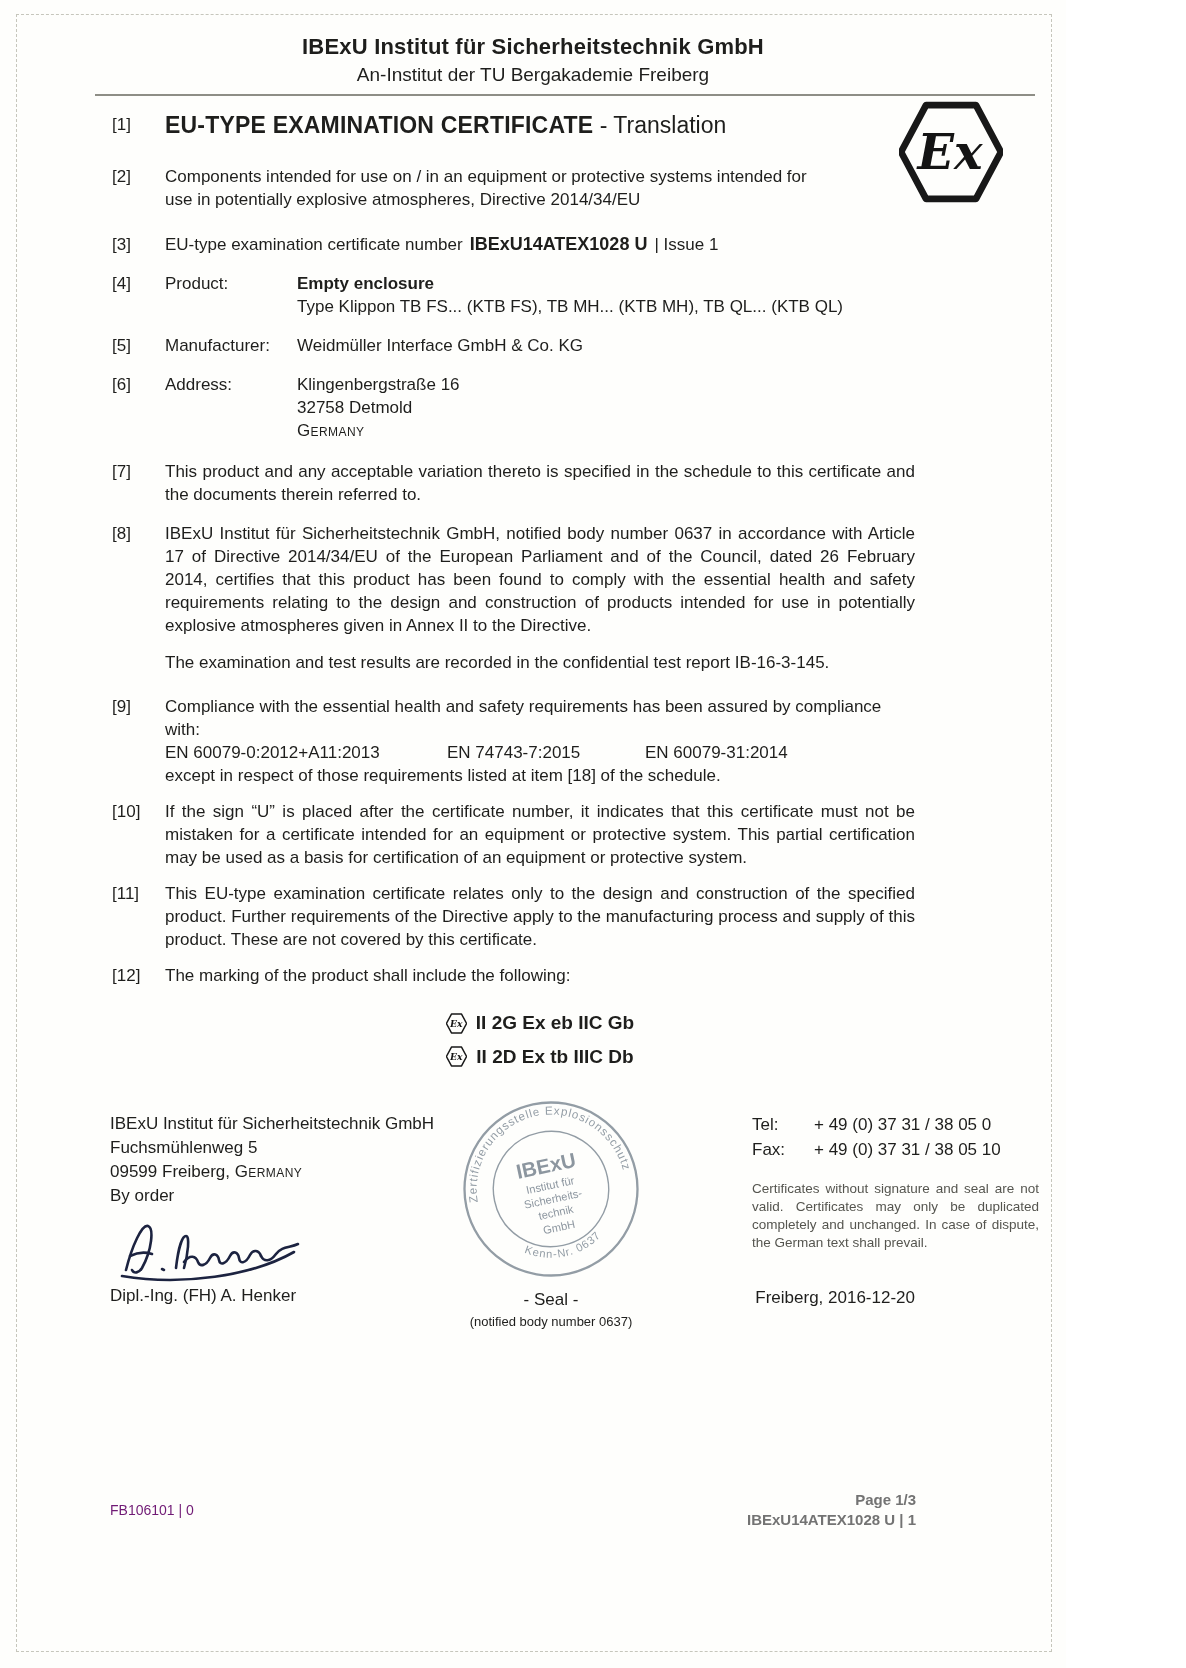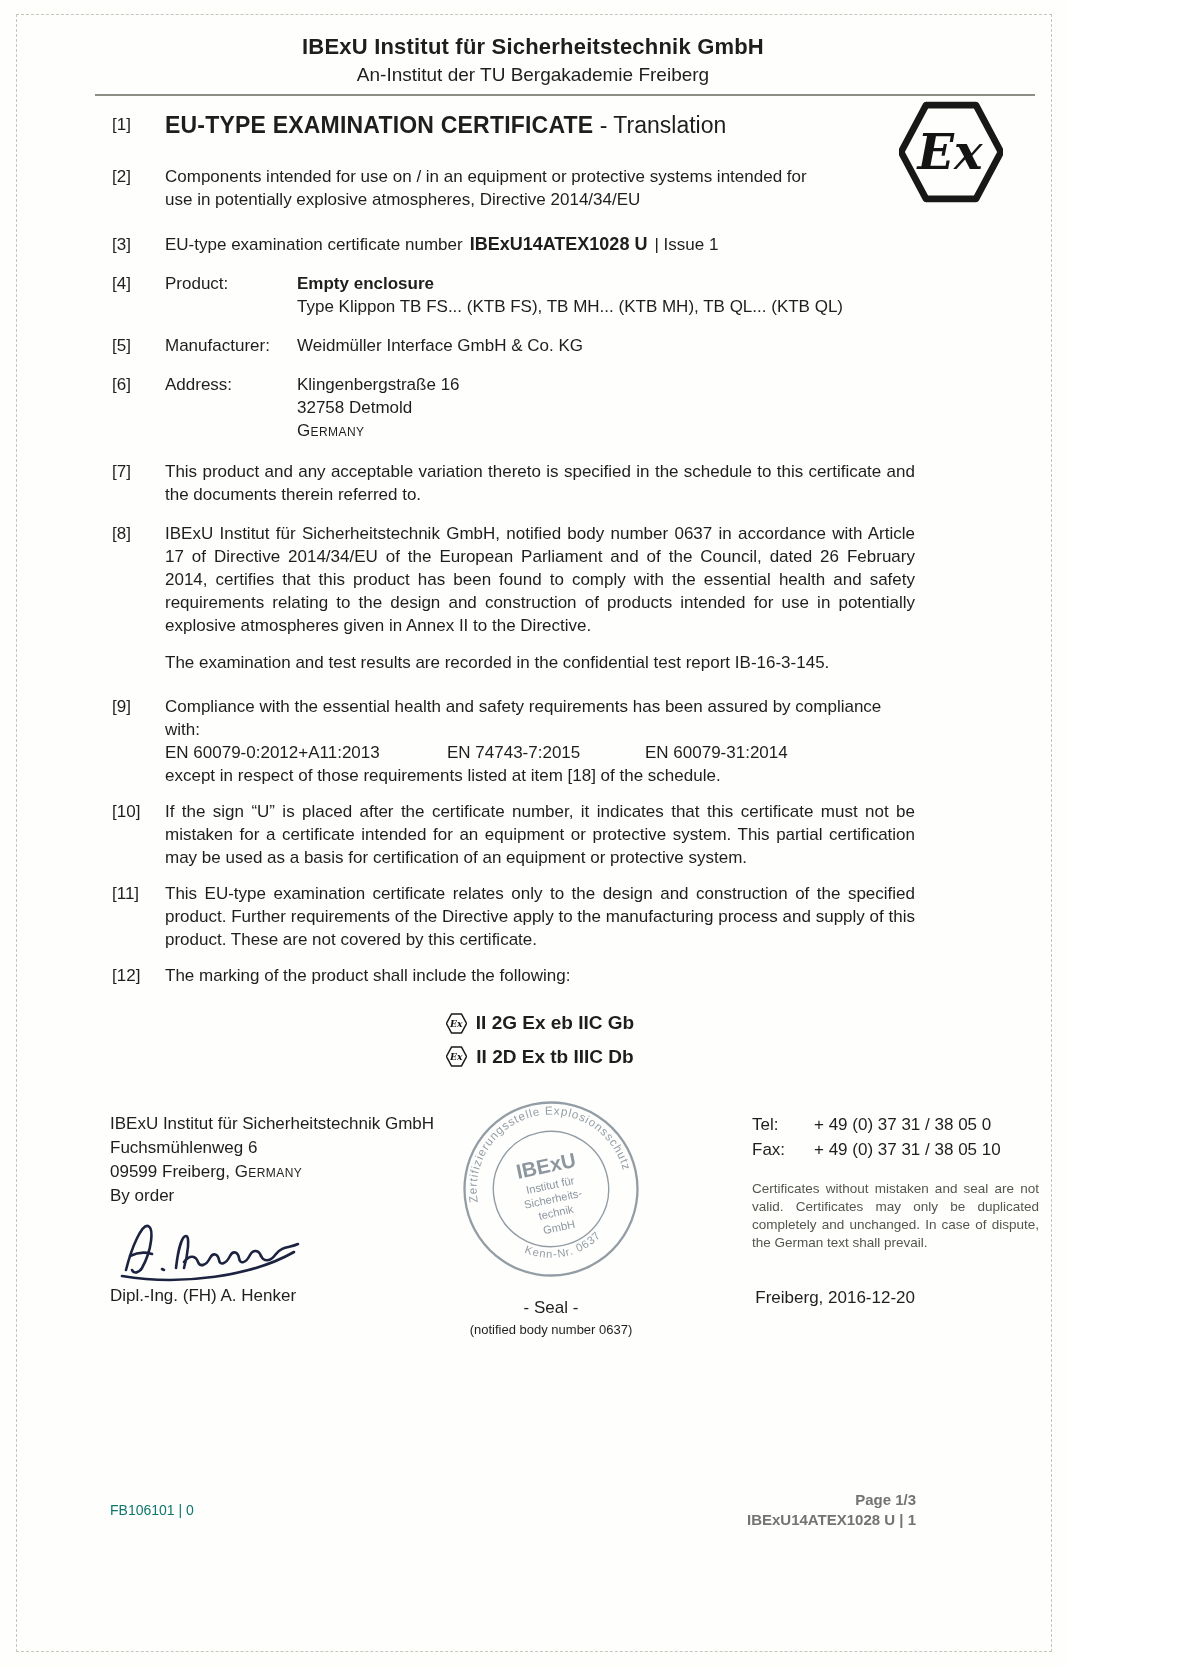--- a/index.html
+++ b/index.html
@@ -57,30 +57,30 @@
   .ex-mini { width: 21px; height: 21px; flex: none; }
 
   
   .f-left { position: absolute; left: 110px; top: 1112px; width: 390px; font-size: 17px; line-height: 24px; }
   .by-order { }
   .signature-svg { display: block; margin: 4px 0 0 2px; width: 215px; height: 70px; }
   .signer { margin-top: 2px; }
 
   .seal-wrap { position: absolute; left: 455px; top: 1096px; width: 192px; text-align: center; z-index: 2; }
   .seal-svg { width: 186px; height: 186px; transform: rotate(-12deg); opacity: .88; }
-  .seal-label { font-size: 17px; margin-top: 12px; }
+  .seal-label { font-size: 17px; margin-top: 4px; }
   .seal-note { font-size: 13px; margin-top: 4px; }
 
   .f-right { position: absolute; left: 752px; top: 1112px; width: 287px; }
   .tf-row { display: flex; font-size: 17px; line-height: 25px; }
   .tf-label { width: 62px; flex: none; }
   .notice { margin-top: 18px; font-size: 13.5px; line-height: 18px; color: #55554f; text-align: justify; }
   .place-date { position: absolute; right: 151px; top: 1288px; font-size: 17px; }
 
-  .form-ref { position: absolute; left: 110px; top: 1502px; font-size: 14px; color: #0f766e; text-align: center; }
+  .form-ref { position: absolute; left: 110px; top: 1502px; font-size: 14px; color: #701a75; text-align: center; }
   .page-refs { position: absolute; right: 150px; top: 1490px; text-align: right; font-size: 15px; line-height: 20px; font-weight: bold; color: #737373; }
 </style>
 </head>
 <body>
 
 <div class="page">
   <div class="scan-edge"></div>
 
   <header class="doc-header">
     <div class="header-title">IBExU Institut für Sicherheitstechnik GmbH</div>
@@ -204,21 +204,21 @@
               <span>II 2D Ex tb IIIC Db</span>
             </span>
           </div>
         </div>
       </div>
     </section>
   </main>
 
   <div class="f-left">
     <div>IBExU Institut für Sicherheitstechnik GmbH</div>
-    <div>Fuchsmühlenweg 6</div>
+    <div>Fuchsmühlenweg 5</div>
     <div><span>09599 Freiberg, </span><span class="sc">Germany</span></div>
     <div class="by-order">By order</div>
     <svg class="signature-svg" viewBox="0 0 215 70">
       <g fill="none" stroke="#1c2340" stroke-width="2.6" stroke-linecap="round" stroke-linejoin="round">
         <path d="M14,58 C20,34 30,12 36,14 C42,16 40,38 30,56 C27,61 22,62 20,58"></path>
         <path d="M18,44 C26,40 34,40 40,42"></path>
         <path d="M50,57 l2,1"></path>
         <path d="M64,56 C66,38 70,24 74,24 C78,24 76,42 72,56"></path>
         <path d="M72,50 C78,42 84,44 86,50 C88,55 94,54 98,46 C101,40 106,42 107,48 C108,54 114,52 118,44 C121,38 126,40 127,46 C128,53 134,51 138,43 C141,37 147,38 149,44"></path>
         <path d="M149,44 C152,50 158,50 164,42 C170,34 178,36 186,32"></path>
@@ -250,21 +250,21 @@
 
   <div class="f-right">
     <div class="tf-row">
       <span class="tf-label">Tel:</span>
       <span>+ 49 (0) 37 31 / 38 05 0</span>
     </div>
     <div class="tf-row">
       <span class="tf-label">Fax:</span>
       <span>+ 49 (0) 37 31 / 38 05 10</span>
     </div>
-    <div class="notice">Certificates without mistaken and seal are not valid. Certificates may only be duplicated completely and unchanged. In case of dispute, the German text shall prevail.</div>
+    <div class="notice">Certificates without signature and seal are not valid. Certificates may only be duplicated completely and unchanged. In case of dispute, the German text shall prevail.</div>
   </div>
 
   <div class="place-date">Freiberg, 2016-12-20</div>
 
   <div class="form-ref">FB106101 | 0</div>
   <div class="page-refs">
     <div>Page 1/3</div>
     <div>IBExU14ATEX1028 U | 1</div>
   </div>
 </div>

